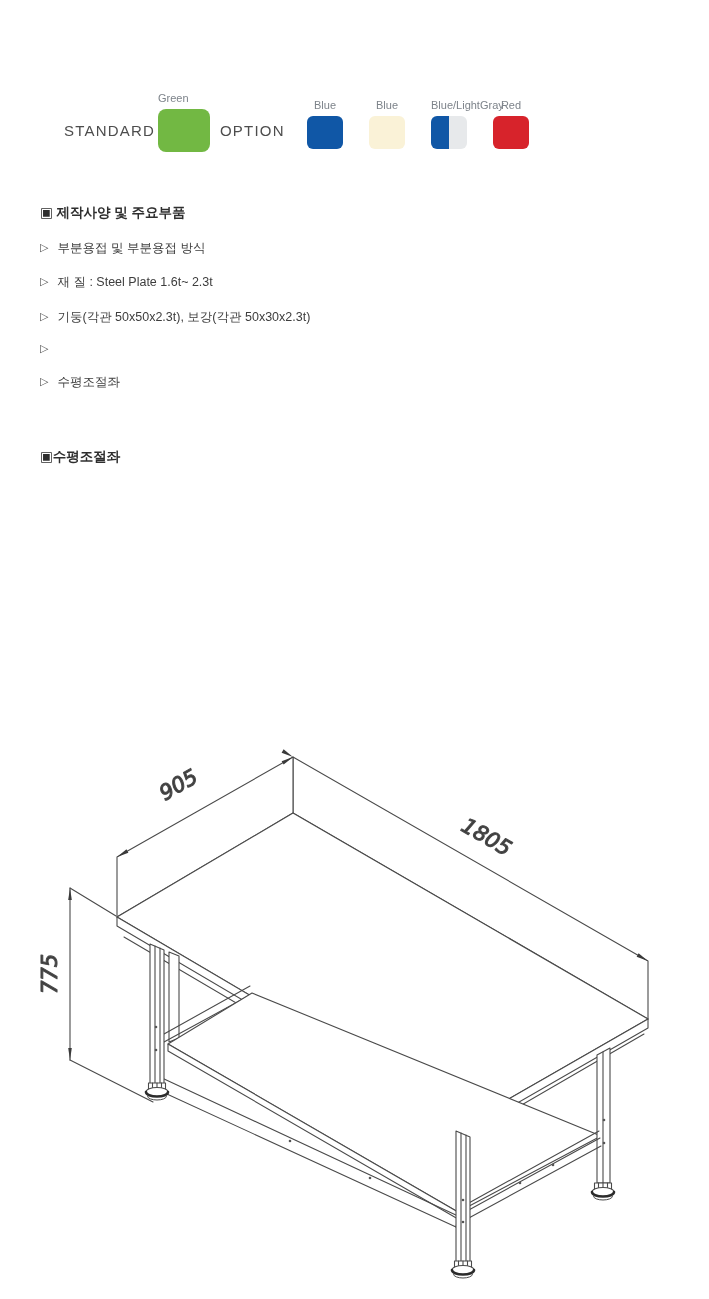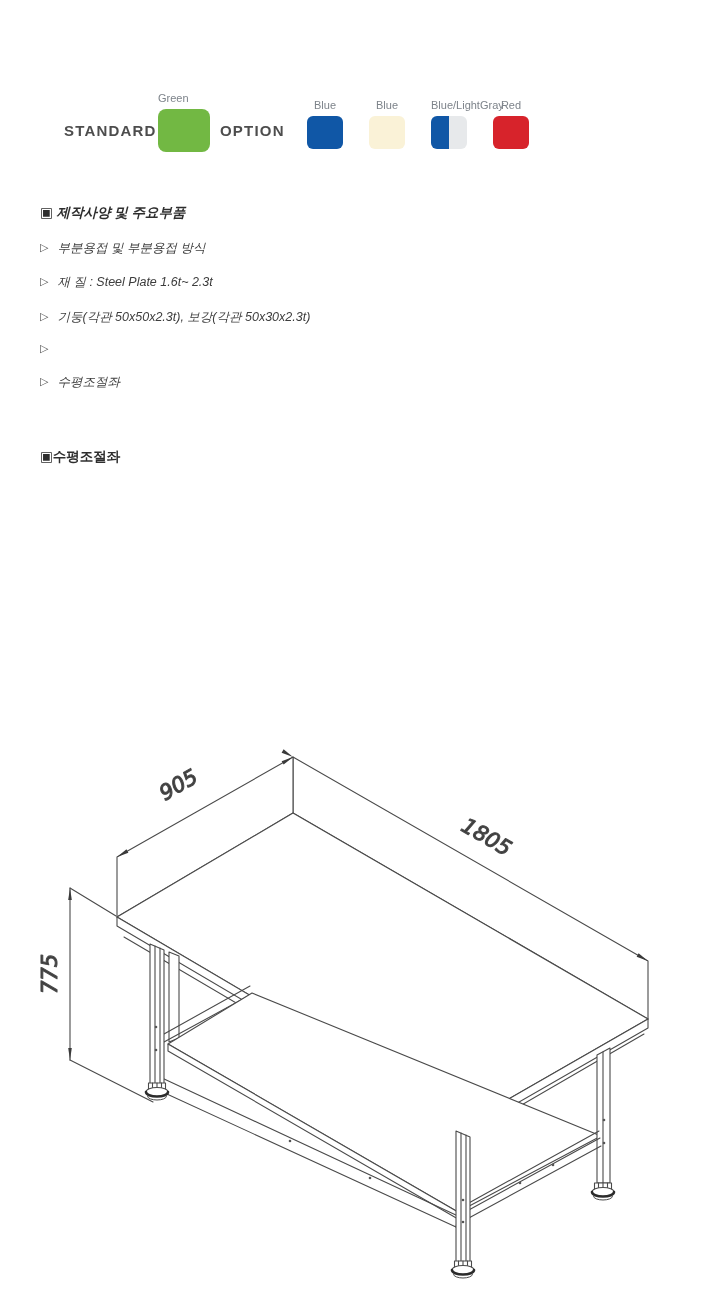--- a/index.html
+++ b/index.html
@@ -1,34 +1,34 @@
 <!DOCTYPE html>
 <html><head>
 <meta charset="utf-8">
 <style>
   html,body{margin:0;padding:0;background:#fff;}
   #page{position:relative;width:709px;height:1299px;background:#fff;overflow:hidden;
         font-family:"Liberation Sans","DejaVu Sans",sans-serif;color:#3d3d3d;}
 
   
-  .big-label{position:absolute;font-size:15px;letter-spacing:1.2px;color:#4d4d4d;font-weight:700;}
+  .big-label{position:absolute;font-size:15px;letter-spacing:1.2px;color:#4d4d4d;font-weight:400;}
   #standard-label{left:64px;top:122px;}
   #option-label{left:220px;top:122px;}
   #standard-swatch-group{position:absolute;left:158px;top:92px;width:52px;text-align:left;}
   .swatch-name{font-size:11px;color:#7d838a;height:13px;line-height:13px;margin-bottom:4px;}
   #standard-swatch{width:52px;height:43px;border-radius:8px;}
   #option-swatches{position:absolute;left:307px;top:99px;display:flex;gap:26px;}
   .opt-col{width:36px;text-align:center;}
   .opt-col .swatch-name{white-space:nowrap;}
   .swatch{width:36px;height:33px;border-radius:6px;overflow:hidden;display:flex;}
   .swatch .half{flex:1;height:100%;}
 
   
   .section{position:absolute;left:40px;width:640px;}
-  #specs-section{top:204px;font-style:italic;}
+  #specs-section{top:204px;}
   #features-section{top:448px;}
   .section-heading{font-size:13.5px;font-weight:bold;color:#2e2e2e;margin:0 0 6px 0;}
   .spec-item{margin-top:17.5px;font-size:12.5px;color:#3d3d3d;display:flex;align-items:center;}
   .tri{font-size:11px;color:#4a4a4a;margin-right:9px;position:relative;top:-1px;}
   .feature-line{margin-top:16.5px;font-size:12.5px;color:#3d3d3d;white-space:pre;}
 
   
   #drawing-svg{position:absolute;left:0;top:0;}
   #drawing-svg *{vector-effect:non-scaling-stroke;}
   .dim-label{font-family:"DejaVu Sans",sans-serif;font-style:italic;font-size:21px;fill:#3a3a3a;}

